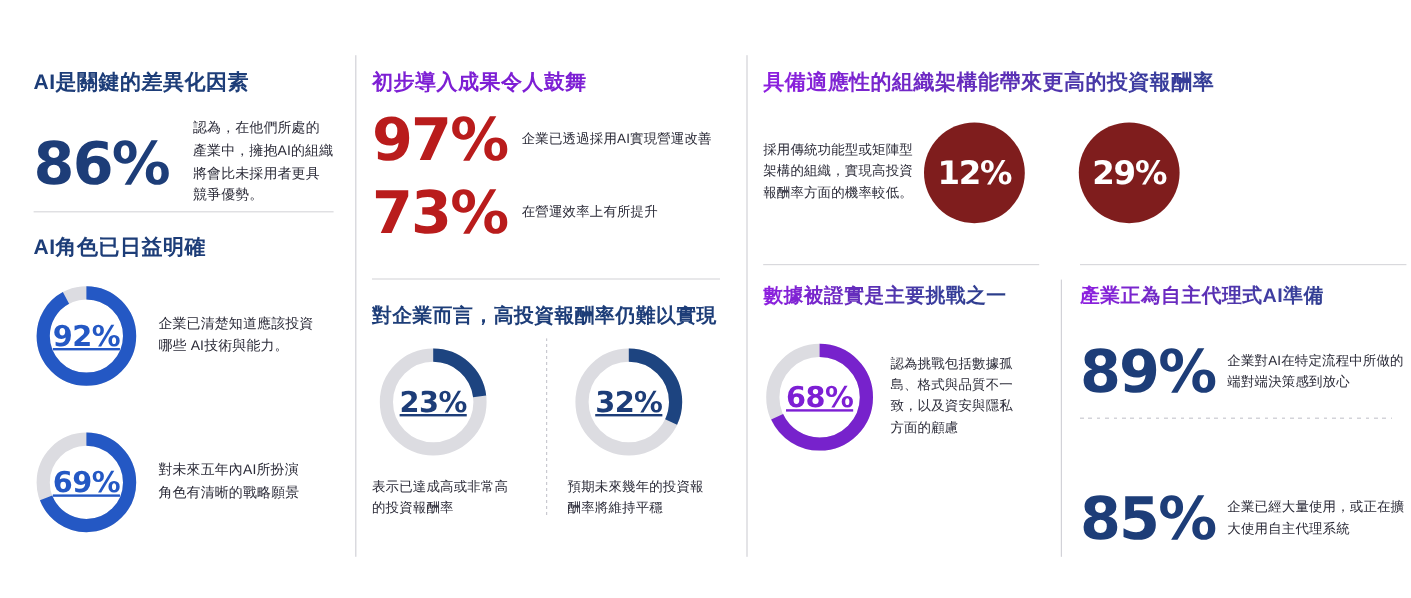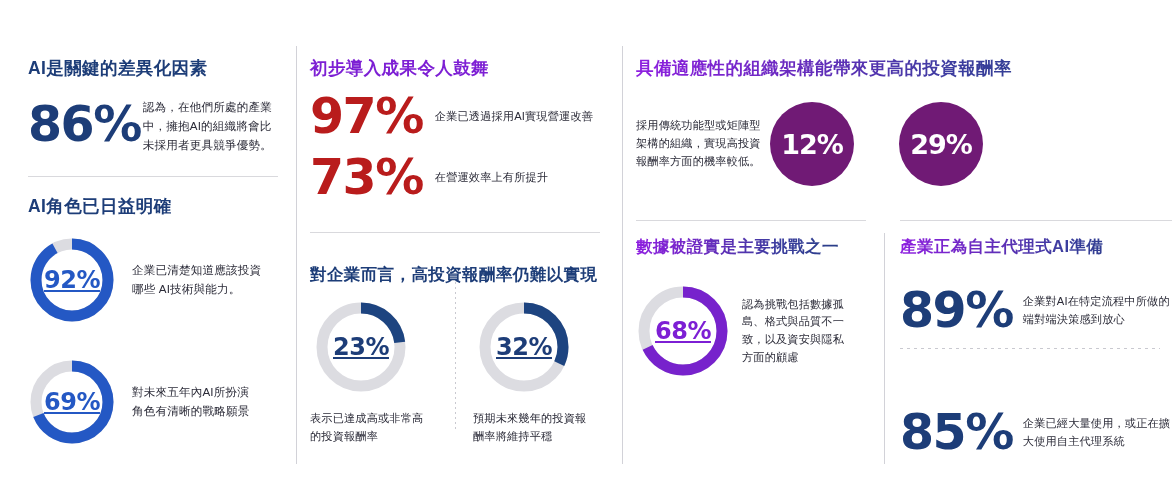--- a/index.html
+++ b/index.html
@@ -69,42 +69,42 @@
     font-family:"DejaVu Sans","Liberation Sans",sans-serif;
     text-decoration:underline;
   }
   .val-blue{color:#2458c4;}
   .val-navy{color:#1d3d78;}
   .val-purple{color:#7d1fd4;}
 
   
   .circ{
     position:absolute;border-radius:50%;
-    background:#701a75;
+    background:#7f1d1d;
     display:flex;align-items:center;justify-content:center;
     color:#fff;font-size:27px;font-weight:700;letter-spacing:-1px;
     font-family:"DejaVu Sans","Liberation Sans",sans-serif;
   }
   .abs{position:absolute;}
 </style>
 </head>
 <body>
 
 <div class="canvas">
 
   <div class="vrule" style="left:296px;top:46px;height:418px;"></div>
   <div class="vrule" style="left:622px;top:46px;height:418px;"></div>
   <div class="vrule" style="left:884px;top:233px;height:231px;"></div>
   <div class="vrule-dot" style="left:455px;top:282px;height:148px;"></div>
 
   <div class="abs" style="left:28px;top:56px;width:250px;">
 
     <div>
       <div class="hd hd-navy" style="margin-bottom:16px;">AI是關鍵的差異化因素</div>
-      <div style="display:flex;align-items:flex-start;gap:2px;">
+      <div style="display:flex;align-items:center;gap:20px;">
         <div class="big big-navy" style="margin-top:4px;">86%</div>
         <div class="cap" style="width:146px;padding-top:2px;">認為，在他們所處的產業中，擁抱AI的組織將會比未採用者更具競爭優勢。</div>
       </div>
     </div>
 
     <div class="rule" style="left:0;top:120px;width:250px;"></div>
 
     <div class="abs" style="left:0;top:138px;width:250px;">
       <div class="hd hd-navy">AI角色已日益明確</div>
 
@@ -143,21 +143,21 @@
       </div>
 
       <div style="display:flex;align-items:center;gap:12px;margin-top:12px;">
         <div class="big big-purple">73%</div>
         <div class="cap cap-sm" style="width:200px;">在營運效率上有所提升</div>
       </div>
     </div>
 
     <div class="rule" style="left:0;top:176px;width:290px;"></div>
 
-    <div class="abs" style="left:0;top:208px;width:300px;">
+    <div class="abs" style="left:0;top:196px;width:300px;">
       <div class="hd hd-navy" style="font-size:16.5px;">對企業而言，高投資報酬率仍難以實現</div>
 
       <div class="abs" style="left:0;top:36px;width:130px;">
         <div class="donut" style="position:relative;width:94px;height:94px;margin-left:4px;">
           <svg width="94" height="94" viewBox="0 0 94 94">
             <circle cx="47" cy="47" r="39" fill="none" stroke="#dcdce1" stroke-width="11"></circle>
             <circle cx="47" cy="47" r="39" fill="none" stroke="#1d4480" stroke-width="11" stroke-dasharray="56.4 245.0" transform="rotate(-90 47 47)"></circle>
           </svg>
           <div class="val val-navy">23%</div>
         </div>

